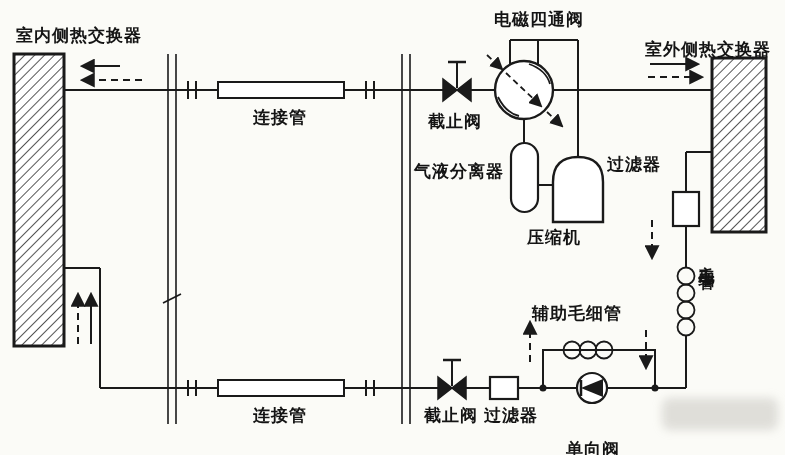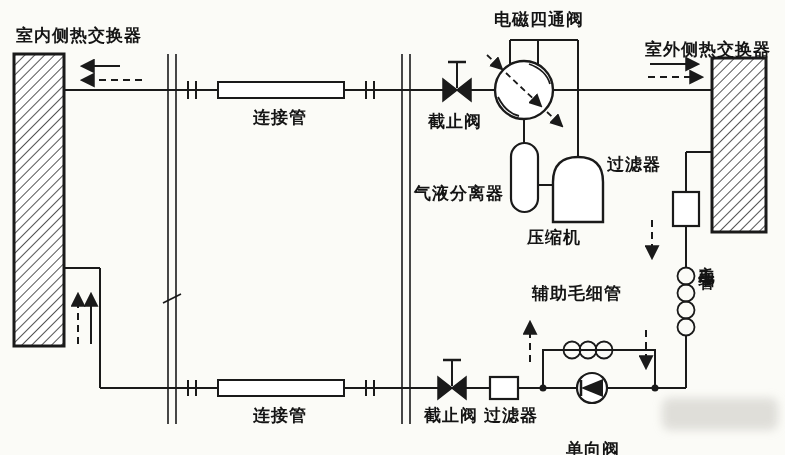--- a/index.html
+++ b/index.html
@@ -167,24 +167,24 @@
       <line x1="646" y1="330" x2="646" y2="368" stroke-dasharray="7 5" marker-end="url(#ah)"></line>
       <line x1="530" y1="362" x2="530" y2="322" stroke-dasharray="7 5" marker-end="url(#ah)"></line>
     </g>
   </svg>
 
   <div class="lbl" style="left:16px; top:26px">室内侧热交换器</div>
   <div class="lbl" style="left:494px; top:10px">电磁四通阀</div>
   <div class="lbl" style="left:645px; top:40px">室外侧热交换器</div>
   <div class="lbl" style="left:253px; top:108px">连接管</div>
   <div class="lbl" style="left:428px; top:112px">截止阀</div>
-  <div class="lbl" style="left:414px; top:184px">气液分离器</div>
+  <div class="lbl" style="left:414px; top:162px">气液分离器</div>
   <div class="lbl" style="left:607px; top:155px">过滤器</div>
   <div class="lbl" style="left:527px; top:228px">压缩机</div>
   <div class="lbl vertical small" style="left:698px; top:252px">主毛细管</div>
-  <div class="lbl" style="left:532px; top:284px">辅助毛细管</div>
+  <div class="lbl" style="left:532px; top:304px">辅助毛细管</div>
   <div class="lbl" style="left:253px; top:406px">连接管</div>
   <div class="lbl" style="left:424px; top:406px">截止阀</div>
   <div class="lbl" style="left:484px; top:406px">过滤器</div>
   <div class="lbl" style="left:566px; top:440px">单向阀</div>
 
   <div class="smudge"></div>
 </div>
 
 </body></html>

